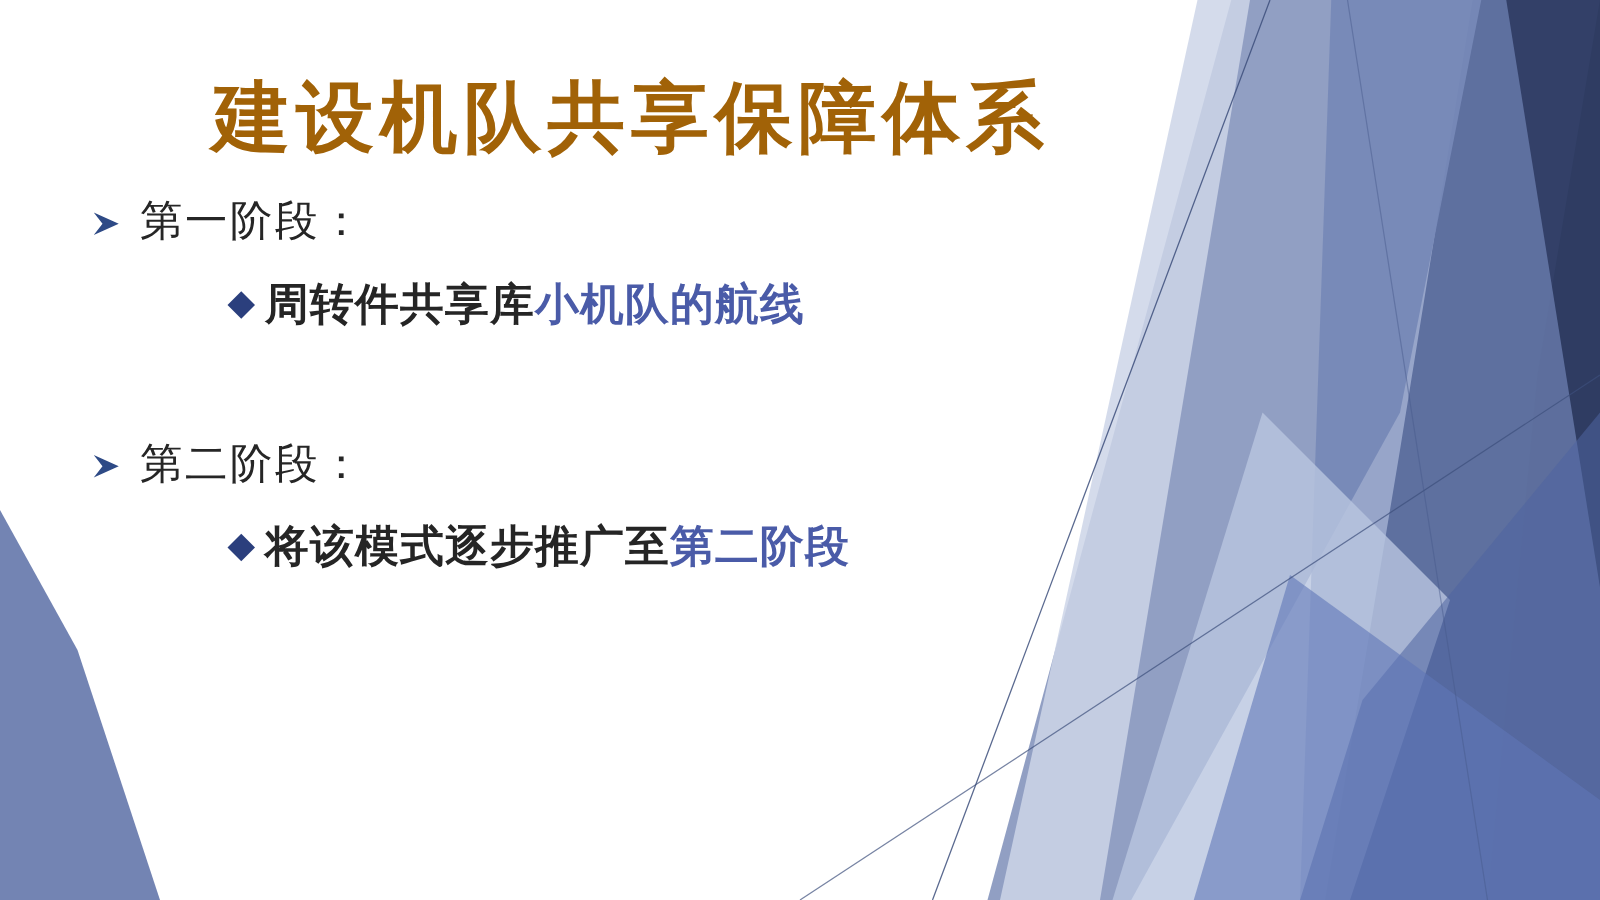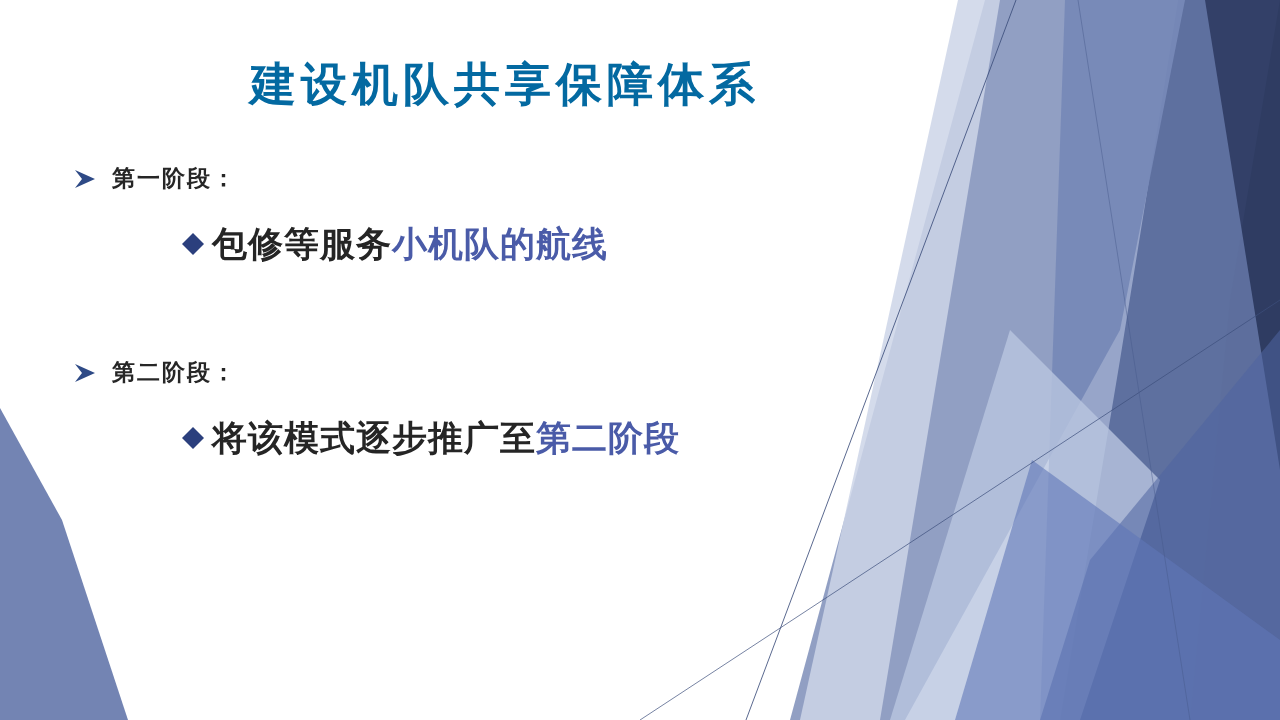--- a/index.html
+++ b/index.html
@@ -30,24 +30,24 @@
   .title-block {
     position: absolute;
     left: 0;
     top: 58px;
     width: 1010px;
     text-align: center;
   }
   .slide-title {
     display: inline-block;
     font-family: "DejaVu Serif", "Liberation Serif", serif;
-    font-size: 46px;
+    font-size: 62px;
     font-weight: 700;
     letter-spacing: 5px;
-    color: #0369a1;
+    color: #a16207;
     white-space: nowrap;
     line-height: 1.15;
   }
 
   
   .body-block {
     position: absolute;
     left: 72px;
     top: 152px;
     width: 880px;
@@ -55,22 +55,22 @@
 
   .lvl1 {
     display: flex;
     align-items: center;
     gap: 14px;
     margin: 0 0 14px 0;
     height: 50px;
   }
   .lvl1-text {
     font-family: "DejaVu Serif", "Liberation Serif", serif;
-    font-size: 23px;
-    font-weight: 700;
+    font-size: 34px;
+    font-weight: 400;
     color: #262626;
     letter-spacing: 2px;
     line-height: 1;
     text-align: right;
   }
 
   
   .arrow-bullet {
     width: 26px;
     height: 26px;
@@ -151,21 +151,21 @@
       </svg>
       <span class="lvl1-text">第一阶段：</span>
     </div>
 
 
     <div class="lvl2">
       <svg class="diamond-bullet" viewBox="0 0 26 26">
         <polygon points="13,2 24,13 13,24 2,13" fill="#2b3f7d"></polygon>
       </svg>
       <span class="lvl2-text">
-        <span>包修等服务</span><span class="hl">小机队的航线</span><span></span>
+        <span>周转件共享库</span><span class="hl">小机队的航线</span><span></span>
       </span>
     </div>
 
 
     <div class="spacer"></div>
 
     <div class="lvl1">
       <svg class="arrow-bullet" viewBox="0 0 26 26">
         <path d="M3 4 L23 13 L3 22 L10 13 Z" fill="#2e4a86"></path>
       </svg>

